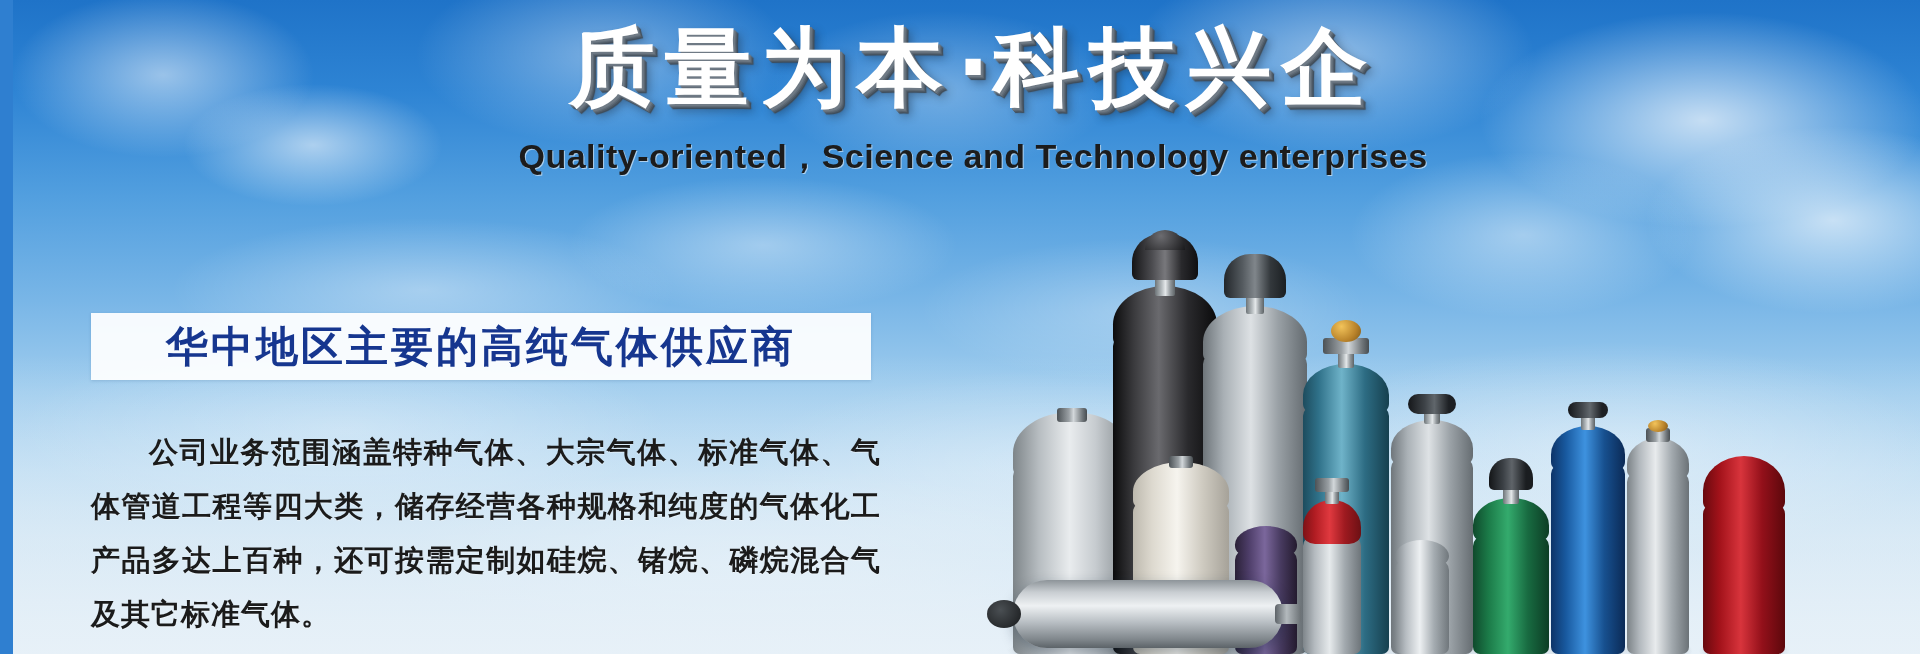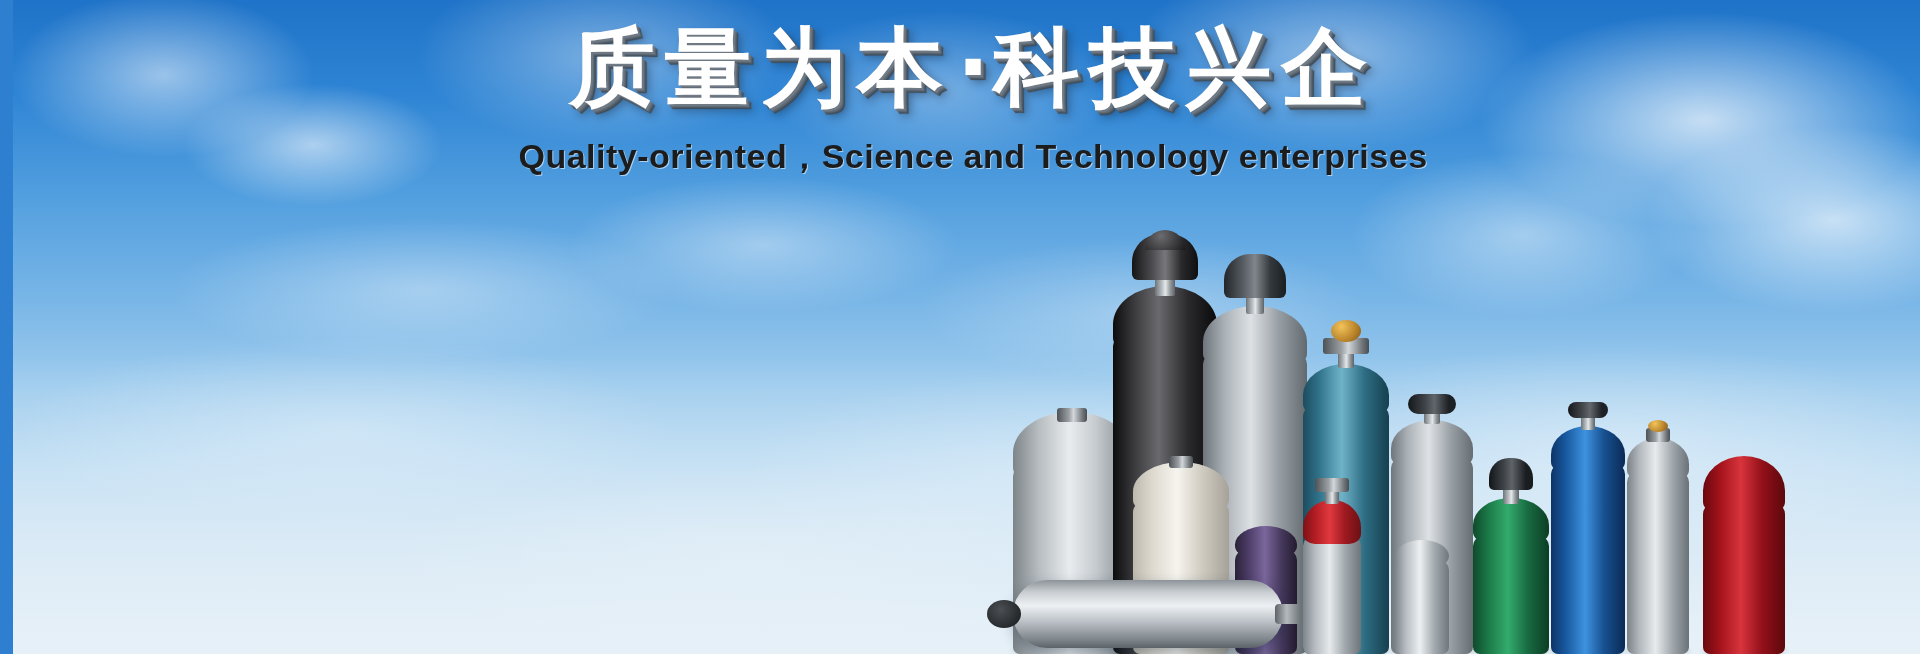--- a/index.html
+++ b/index.html
@@ -189,21 +189,25 @@
     <div class="cl c15"></div>
     <div class="haze"></div>
   </div>
 
   <div class="headline">
     <span>质量为本</span><span class="dot">·</span><span>科技兴企</span>
   </div>
 
   <div class="subhead">Quality-oriented，Science and Technology enterprises</div>
 
-
+  <div class="tagline-box">
+    <span class="tagline-text">华中地区主要的高纯气体供应商</span>
+  </div>
+
+  <div class="body-copy">公司业务范围涵盖特种气体、大宗气体、标准气体、气体管道工程等四大类，储存经营各种规格和纯度的气体化工产品多达上百种，还可按需定制如硅烷、锗烷、磷烷混合气及其它标准气体。</div>
 
   <div class="cylinders">
 
     <div class="cyl" style="left:10px; width:118px; height:250px;">
       <div class="base-shadow"></div>
       <div class="body-tube" style="height:188px; background:linear-gradient(90deg,#7e8589 0%,#b7bdc1 22%,#e9ecee 48%,#c6cbcf 70%,#80878b 100%);"></div>
       <div class="shoulder" style="bottom:176px; height:66px; background:linear-gradient(90deg,#7e8589 0%,#b7bdc1 22%,#e9ecee 48%,#c6cbcf 70%,#80878b 100%);"></div>
       <div class="collar" style="bottom:232px; width:30px; height:14px;"></div>
     </div>
 

